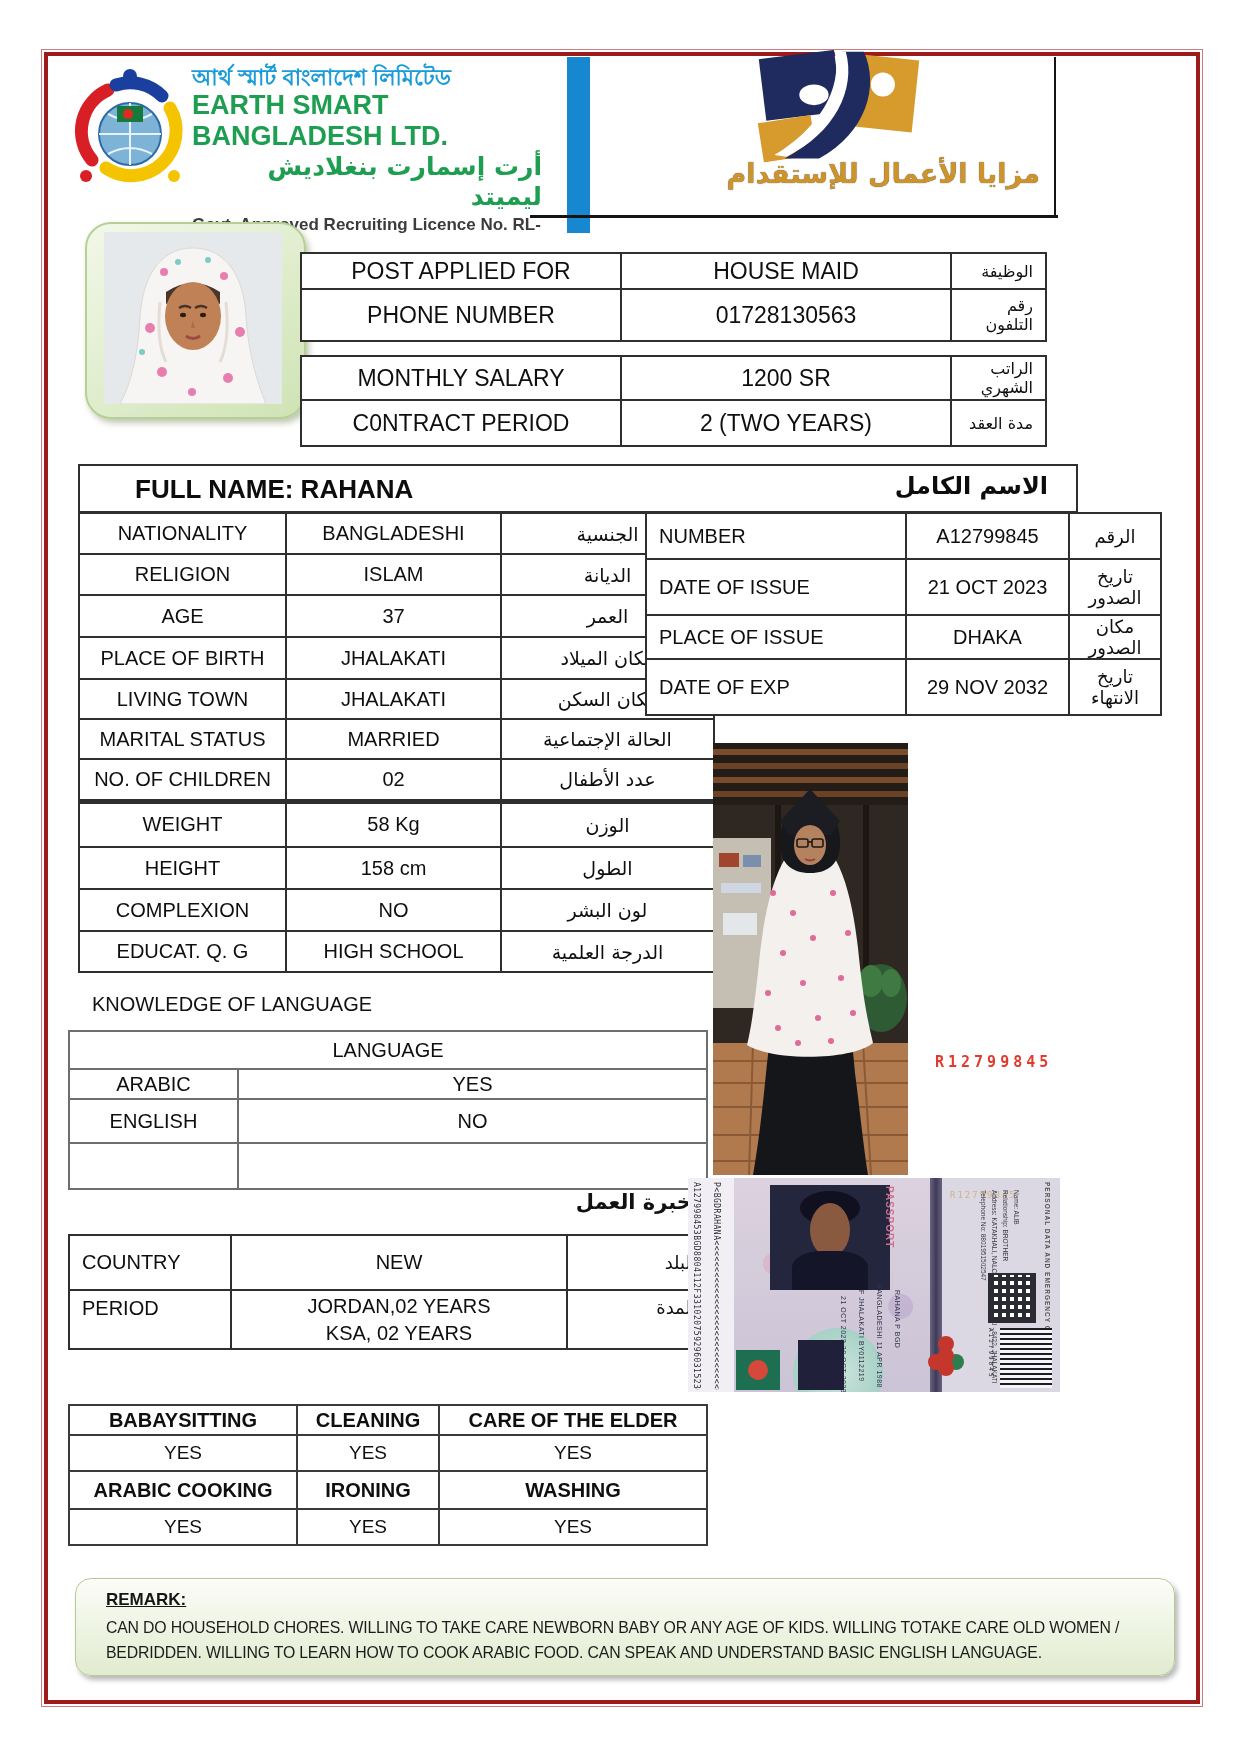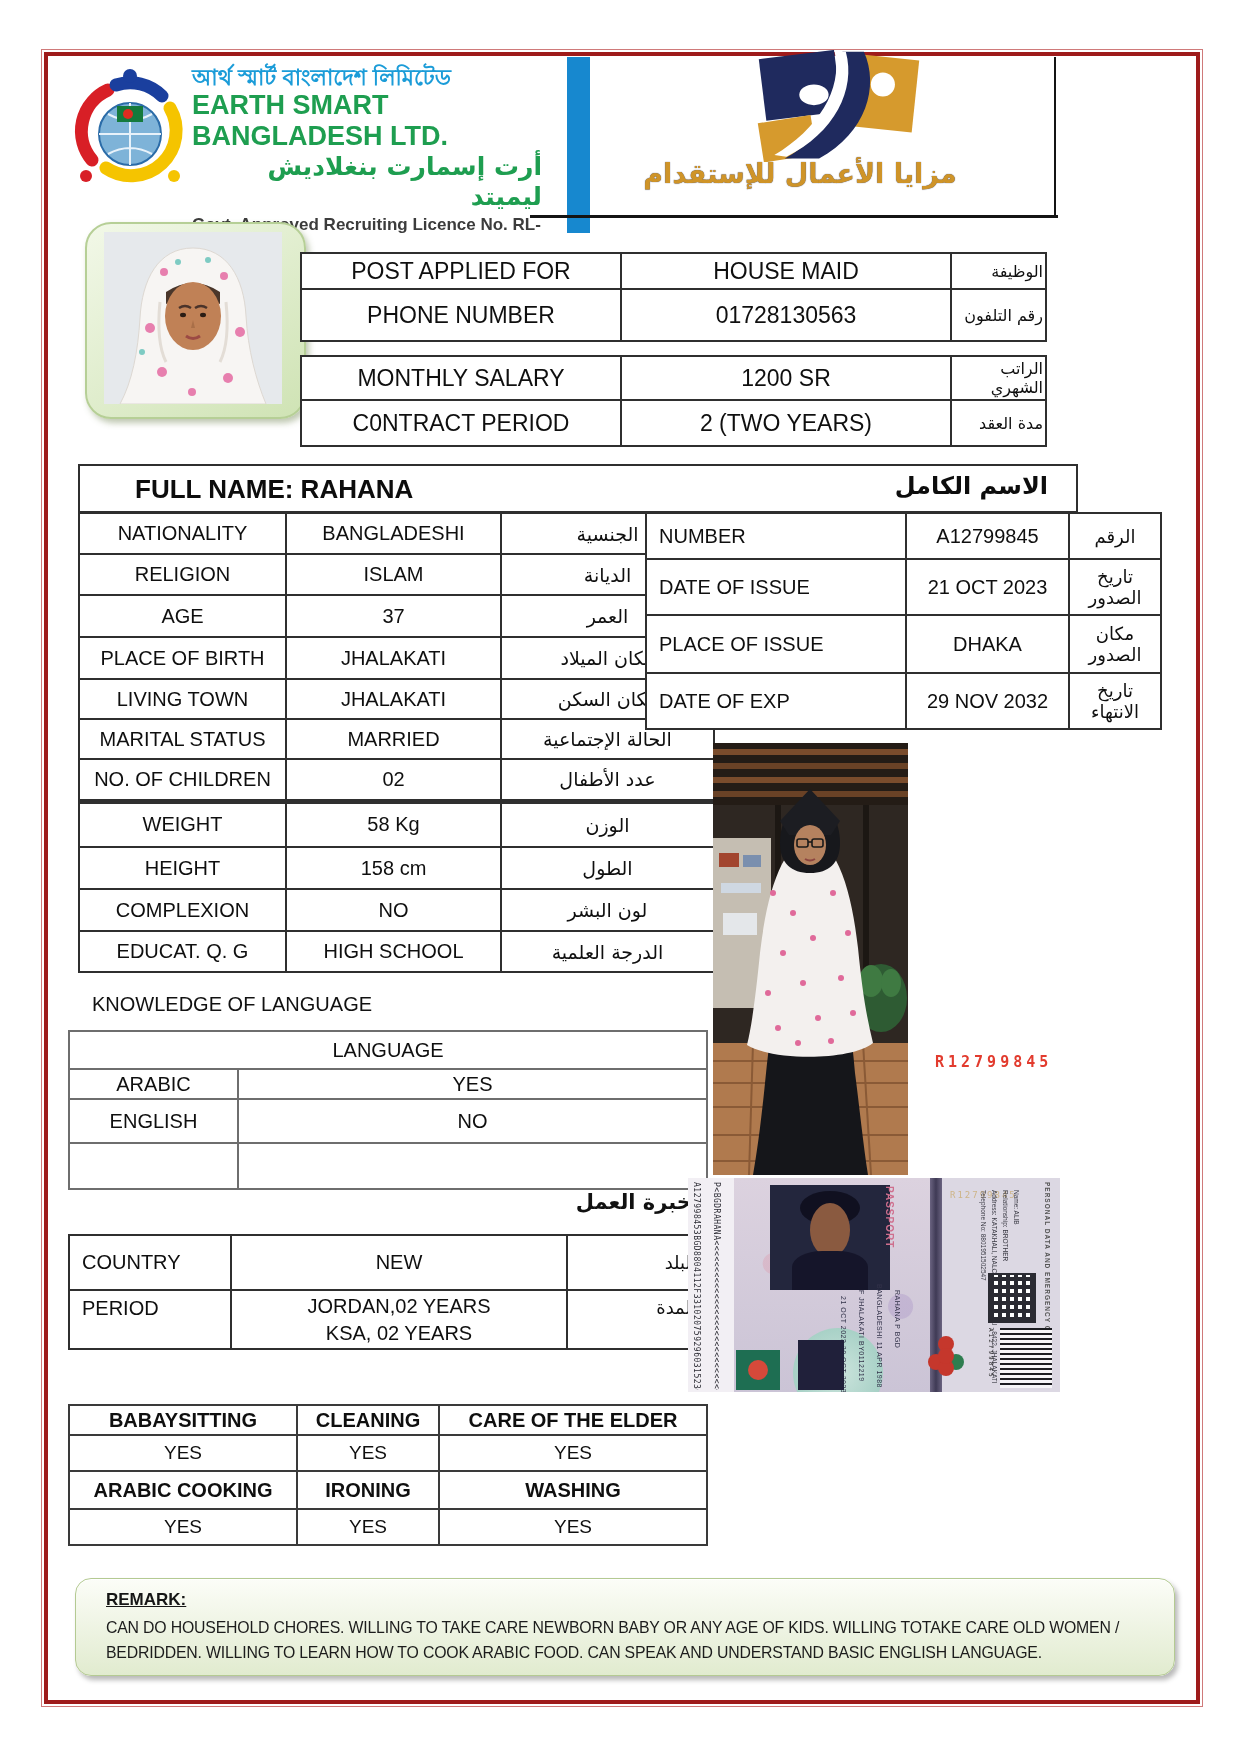--- a/index.html
+++ b/index.html
@@ -8,37 +8,37 @@
   .abs{position:absolute;}
   .page-frame{left:44px;top:52px;width:1148px;height:1644px;
         border:4px solid #9e1b1b;outline:1px solid #cf7a7a;outline-offset:2px;}
   
   .bn-line{font-size:22px;font-weight:bold;color:#1b9cd8;line-height:1.1;}
   .en-line{font-family:Liberation Sans, sans-serif;font-size:27px;font-weight:bold;color:#1e9e50;line-height:1.15;}
   .ar{font-family:"DejaVu Sans",sans-serif;direction:rtl;}
   .ar-line{font-size:25px;font-weight:bold;color:#1e9e50;line-height:1.2;}
   .lic-line{font-size:17px;font-weight:bold;color:#3c3c3c;margin-top:3px;}
   .blue-bar{left:567px;top:57px;width:23px;height:176px;background:#1788cf;}
-  .mz-ar{left:560px;top:158px;width:480px;text-align:center;font-size:27px;font-weight:bold;
+  .mz-ar{left:560px;top:158px;width:480px;font-size:27px;font-weight:bold;
          color:#cf9428;text-shadow:0 0 1px #24305e;}
   .mz-en{left:530px;top:194px;width:528px;text-align:center;font-size:15.5px;font-weight:bold;
          color:#c8932c;letter-spacing:1.5px;}
   .mz-underline{left:530px;top:215px;width:528px;height:3px;background:#141414;}
   .mz-vline{left:1054px;top:57px;width:2px;height:158px;background:#141414;}
   
   .photo-frame{left:85px;top:222px;width:217px;height:193px;border-radius:26px;
         background:linear-gradient(145deg,#f2f8e8,#cfe3b4);border:2px solid #b6cf96;
         box-shadow:3px 4px 6px rgba(110,130,80,.45);}
   .photo-inner{left:104px;top:232px;width:178px;height:172px;overflow:hidden;background:#e8eaec;}
   
   .tbl{position:absolute;border-collapse:collapse;table-layout:fixed;background:#fff;}
   .tbl td{border:2px solid #2f2f2f;font-size:20px;color:#0f0f0f;text-align:center;
           vertical-align:middle;padding:0 5px;overflow:hidden;}
   .app-tbl td{font-size:23px;}
-  .app-tbl td.ar{font-size:16px;text-align:right;padding-right:2px;}
+  .app-tbl td.ar{font-size:16px;text-align:right;padding-right:12px;}
   .left-al{text-align:left !important;padding-left:12px !important;}
   .gray-tbl td{border-color:#6e6e6e;}
   .thick-top td{border-top-width:5px;}
   .fullname-bar{left:78px;top:464px;width:996px;height:45px;border:2px solid #2f2f2f;}
   .fullname-bar .en{position:absolute;left:55px;top:8px;font-size:26px;font-weight:bold;color:#0d0d0d;}
   .fullname-bar .arx{position:absolute;right:28px;top:6px;font-size:24px;font-weight:bold;color:#0d0d0d;}
   .sec-heading{left:92px;top:993px;font-size:20px;color:#111;}
   .exp-heading{left:400px;top:1190px;width:292px;text-align:right;font-size:21px;font-weight:bold;color:#111;}
   .skills-tbl td{border-color:#3a3a3a;}
   .skills-tbl .hd{font-weight:bold;}
@@ -281,21 +281,21 @@
         <tr style="height:46px">
           <td class="left-al"><span>NUMBER</span></td>
           <td><span>A12799845</span></td>
           <td class="ar" style="font-size:18px"><span>الرقم</span></td>
         </tr>
     <tr style="height:56px">
           <td class="left-al"><span>DATE OF ISSUE</span></td>
           <td><span>21 OCT 2023</span></td>
           <td class="ar" style="font-size:18px"><span>تاريخ الصدور</span></td>
         </tr>
-    <tr style="height:58px">
+    <tr style="height:44px">
           <td class="left-al"><span>PLACE OF ISSUE</span></td>
           <td><span>DHAKA</span></td>
           <td class="ar" style="font-size:18px"><span>مكان الصدور</span></td>
         </tr>
     <tr style="height:56px">
           <td class="left-al"><span>DATE OF EXP</span></td>
           <td><span>29 NOV 2032</span></td>
           <td class="ar" style="font-size:18px"><span>تاريخ الانتهاء</span></td>
         </tr>
   </tbody>

